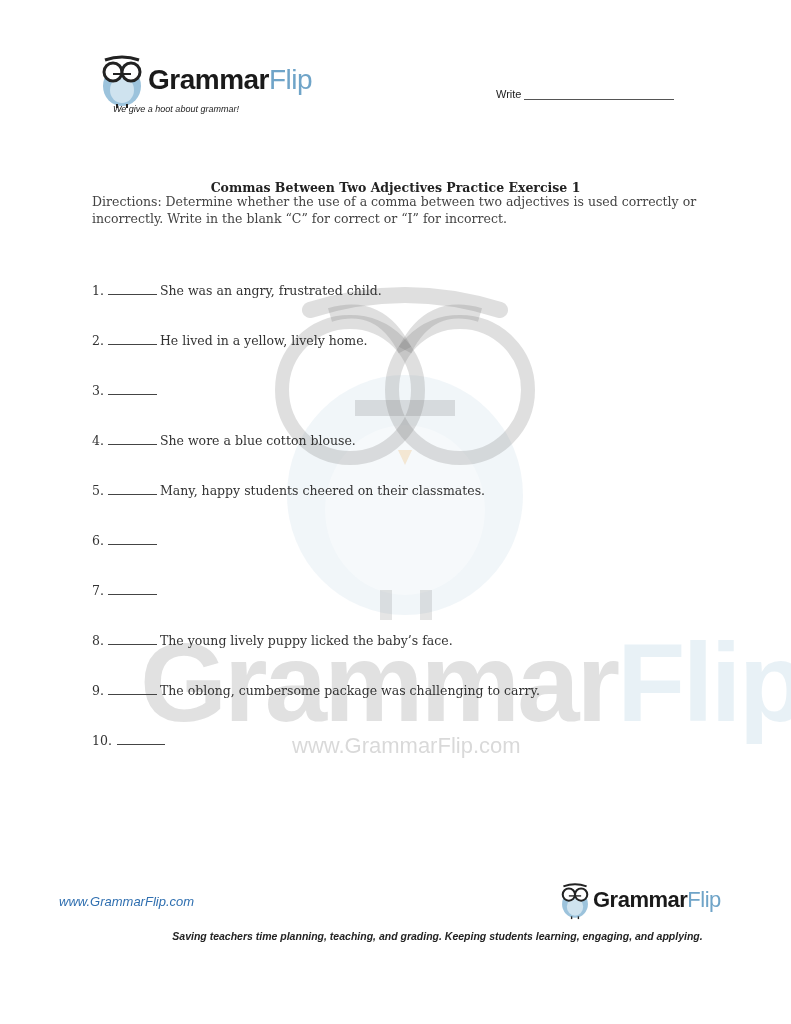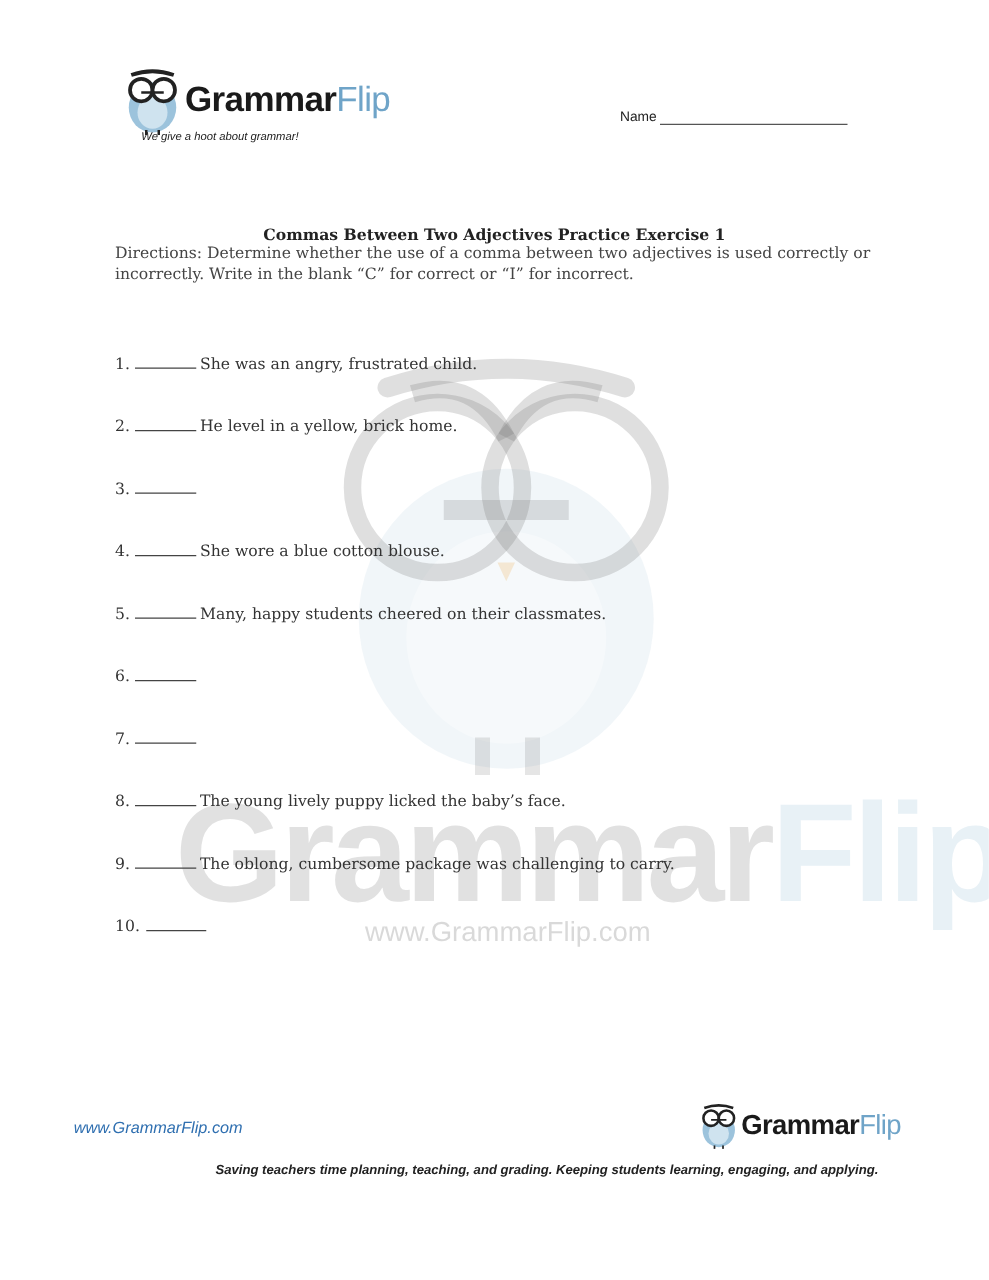--- a/index.html
+++ b/index.html
@@ -68,37 +68,37 @@
     <circle cx="31" cy="20" r="9" stroke="#222" stroke-width="3" fill="#fff"></circle>
     <path d="M13 22 L31 22" stroke="#222" stroke-width="2"></path>
     <rect x="16" y="52" width="2" height="4" fill="#222"></rect>
     <rect x="26" y="52" width="2" height="4" fill="#222"></rect>
   </svg>
   <span class="logo-word"><span class="g">Grammar</span><span class="f">Flip</span></span>
 </div>
 <div class="tagline">We give a hoot about grammar!</div>
 
 <div class="name-field">
-  <span>Name</span>
+  <span>Write</span>
   <span class="name-line"></span>
 </div>
 
 <div class="title">Commas Between Two Adjectives Practice Exercise 1</div>
 <div class="directions">Directions: Determine whether the use of a comma between two adjectives is used correctly or incorrectly.  Write in the blank “C” for correct or “I” for incorrect.</div>
 
 <div class="questions">
   <div class="q" style="top:0px">
       <span class="q-num">1.</span>
       <span class="q-blank"></span>
       <span>She was an angry, frustrated child.</span>
     </div>
   <div class="q" style="top:50px">
       <span class="q-num">2.</span>
       <span class="q-blank"></span>
-      <span>He level in a yellow, brick home.</span>
+      <span>He lived in a yellow, lively home.</span>
     </div>
   <div class="q" style="top:100px">
       <span class="q-num">3.</span>
       <span class="q-blank"></span>
     </div>
   <div class="q" style="top:150px">
       <span class="q-num">4.</span>
       <span class="q-blank"></span>
       <span>She wore a blue cotton blouse.</span>
     </div>

